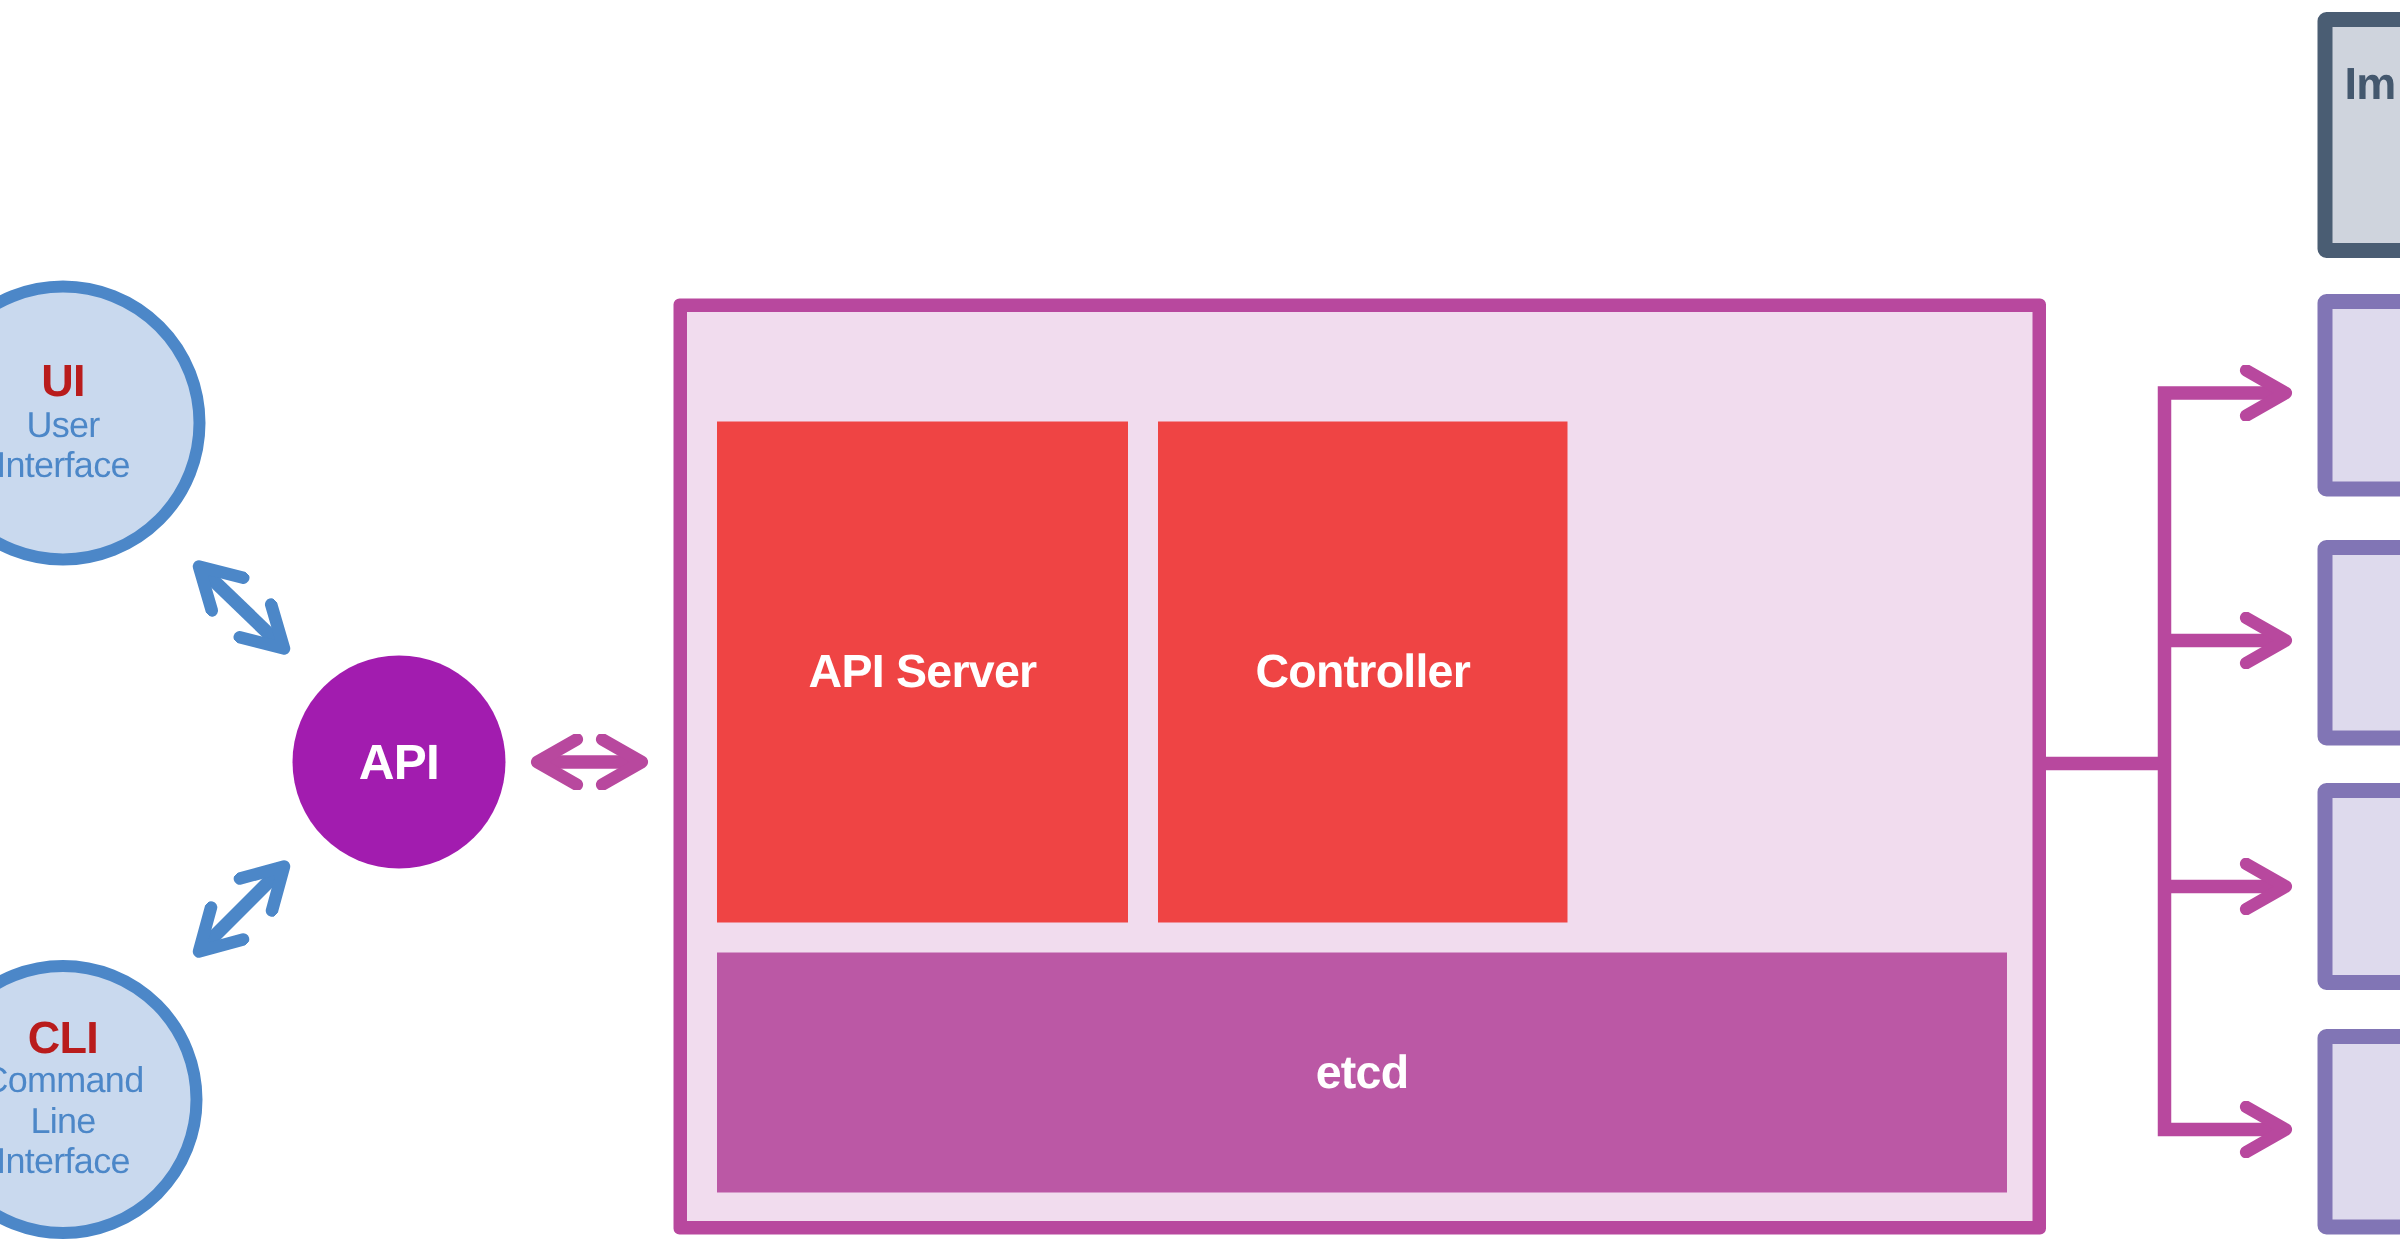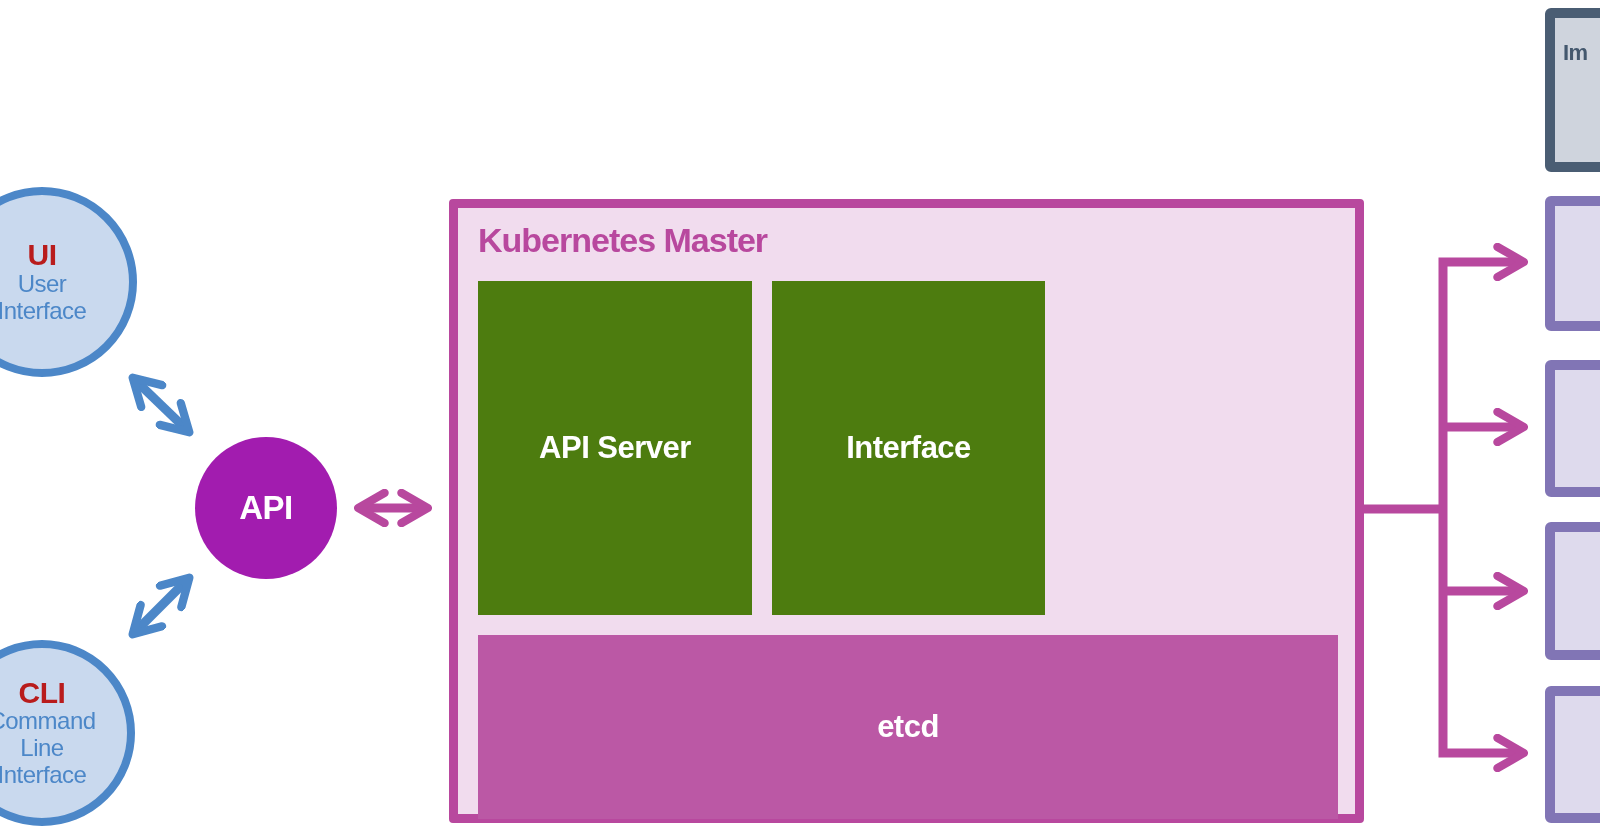--- a/index.html
+++ b/index.html
@@ -28,40 +28,40 @@
   
   .master{
     left:449px;top:199px;width:915px;height:624px;
     background:#f1dcee;border:9px solid #b8489e;border-radius:4px;
   }
   .master-title{
     position:absolute;left:20px;top:13px;
     color:#b8489e;font-weight:bold;font-size:34px;letter-spacing:-1px;white-space:nowrap;
   }
   .comp{
-    position:absolute;top:73px;height:334px;background:#4d7c0f;
+    position:absolute;top:73px;height:334px;background:#ef4444;
     display:flex;align-items:center;justify-content:center;
   }
   .comp-label,.etcd-label{color:#ffffff;font-weight:bold;font-size:31px;white-space:nowrap;}
   .comp-api{left:20px;width:274px;}
   .comp-sched{left:314px;width:273px;}
   .comp-ctrl{left:608px;width:270px;}
   .etcd{
-    position:absolute;left:20px;top:427px;width:860px;height:184px;background:#bb58a5;
+    position:absolute;left:20px;top:427px;width:860px;height:160px;background:#bb58a5;
     display:flex;align-items:center;justify-content:center;
   }
 
   
   .registry{
     left:1545px;top:8px;width:78px;height:164px;
     background:#cfd4dd;border:10px solid #4a5d73;border-radius:6px;
   }
   .registry-label{
     position:absolute;left:8px;top:22px;
-    color:#44586e;font-weight:bold;font-size:22px;white-space:nowrap;
+    color:#44586e;font-weight:bold;font-size:30px;white-space:nowrap;
   }
   .worker{
     left:1545px;width:78px;
     background:#dedaed;border:10px solid #8175b5;border-radius:6px;
   }
 </style>
 </head>
 <body>
 
 <div id="canvas">
@@ -94,27 +94,26 @@
   <div class="abs client-circle" style="left:-51px;top:640px;width:186px;height:186px;">
     <div class="client-abbr">CLI</div>
     <div class="client-sub" style="width:120px;">Command Line Interface</div>
   </div>
 
   <div class="abs api-circle">
     <div class="api-label">API</div>
   </div>
 
   <div class="abs master">
-    <div class="master-title">Kubernetes Master</div>
 
     <div class="comp comp-api">
       <div class="comp-label">API Server</div>
     </div>
     <div class="comp comp-sched">
-      <div class="comp-label">Interface</div>
+      <div class="comp-label">Controller</div>
     </div>
 
     <div class="etcd">
       <div class="etcd-label">etcd</div>
     </div>
   </div>
 
   <div class="abs registry">
     <div class="registry-label">Im</div>
   </div>

